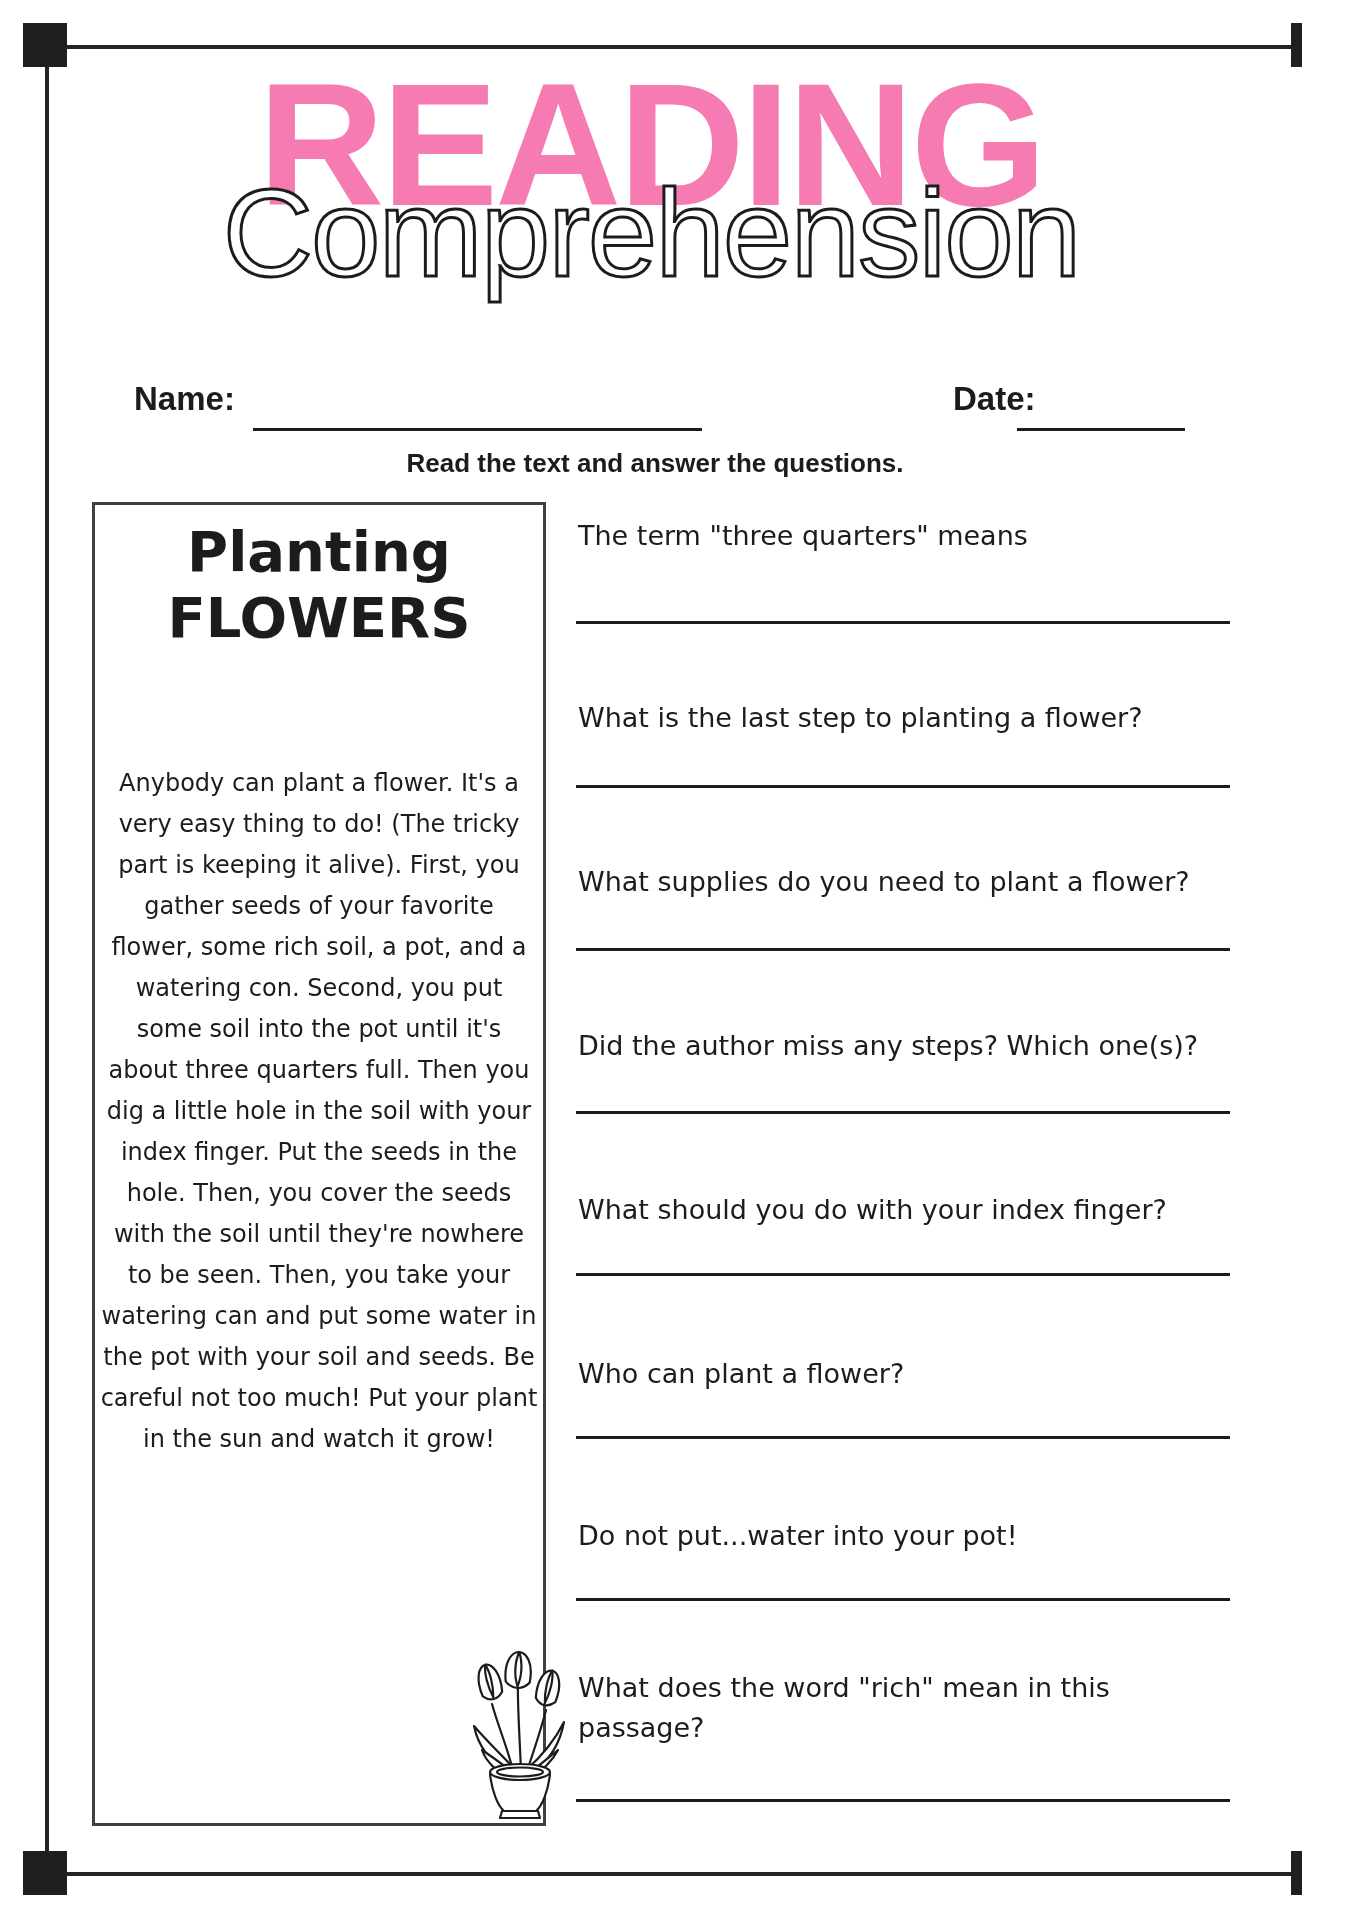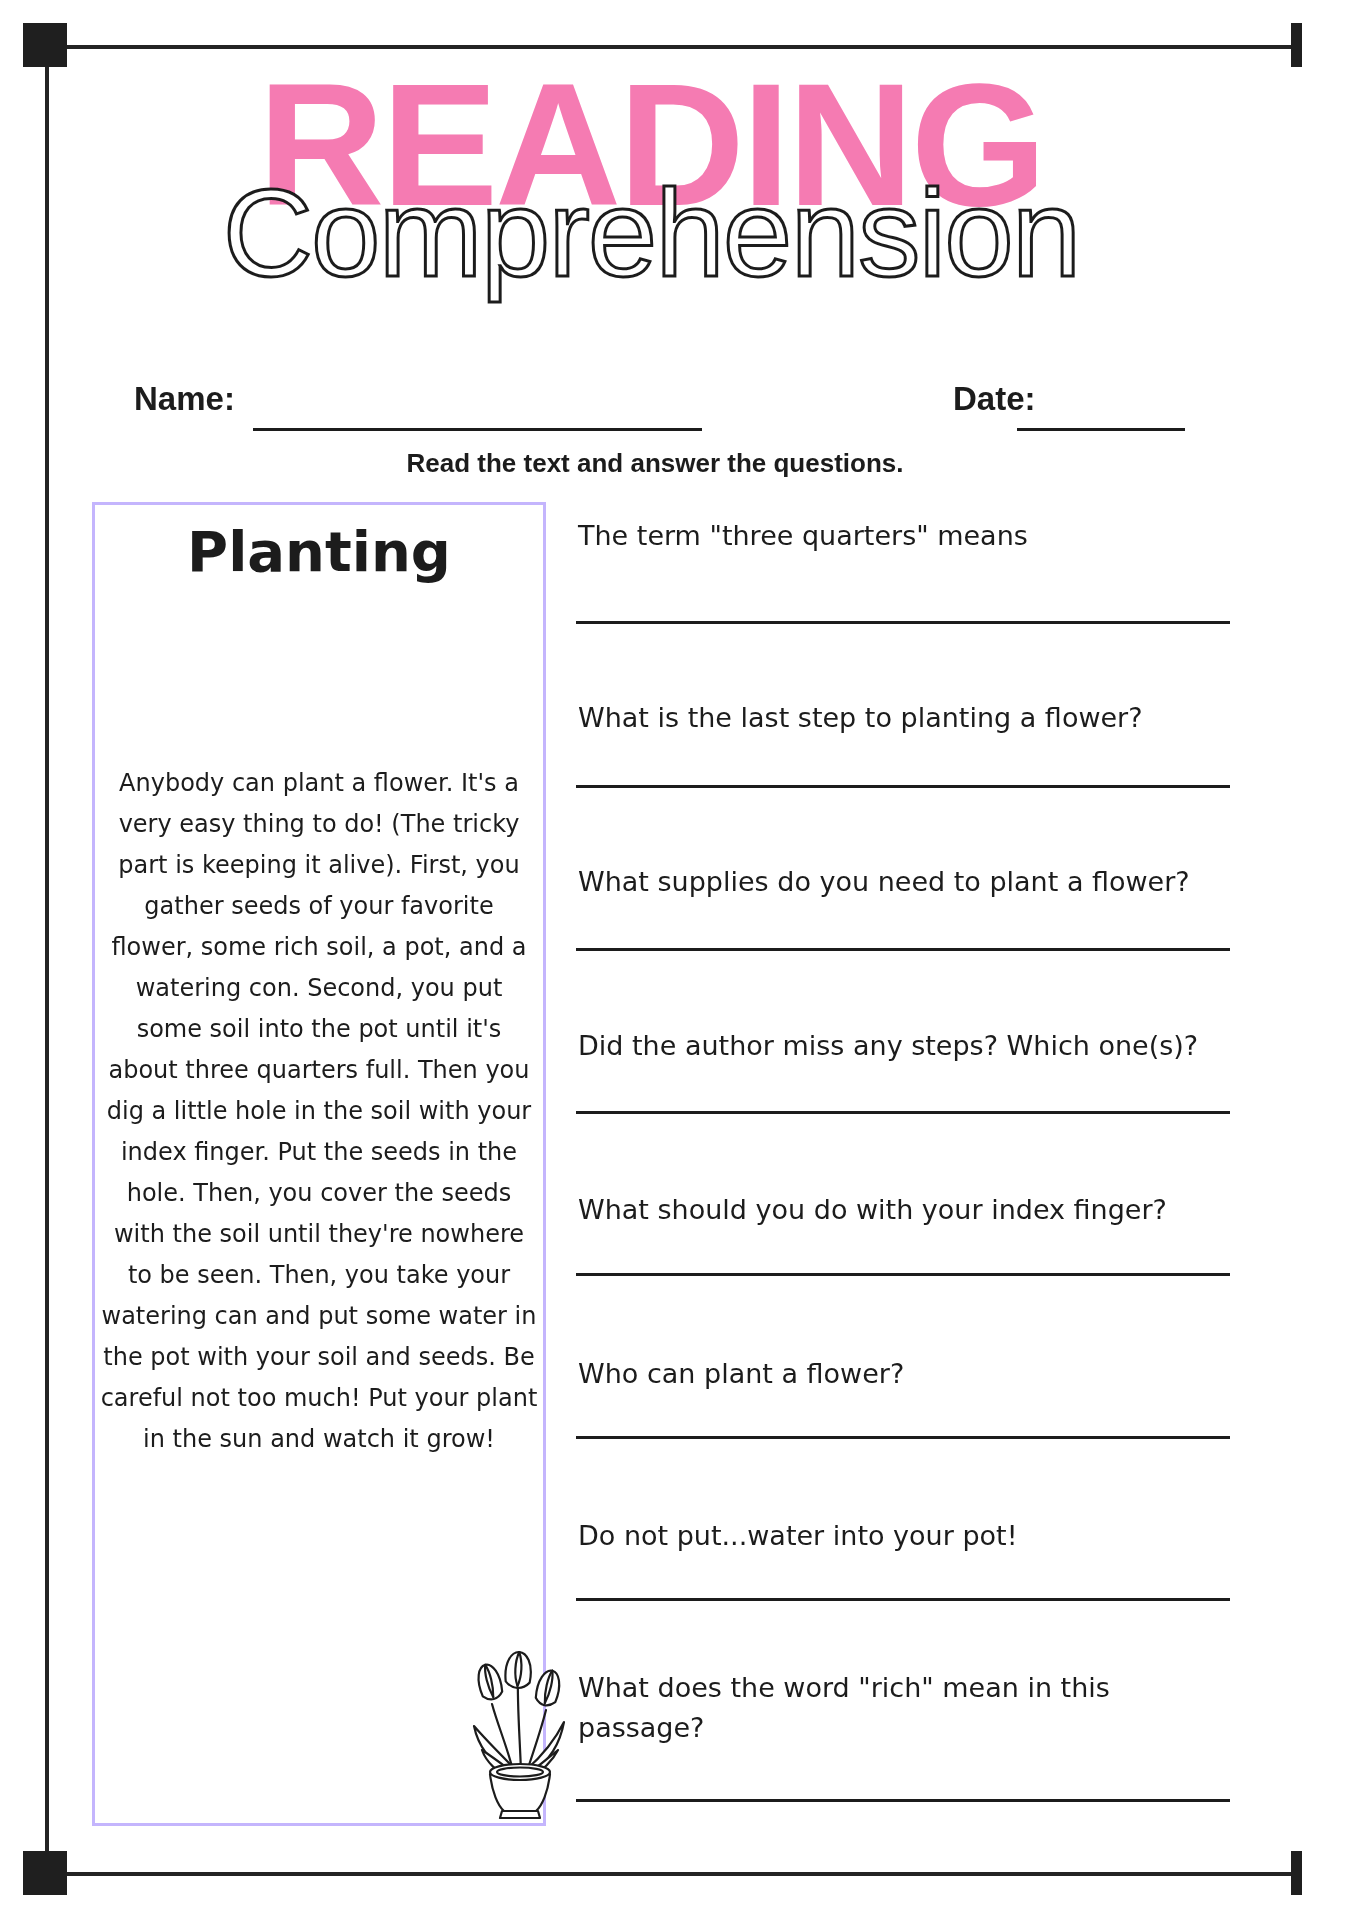--- a/index.html
+++ b/index.html
@@ -29,21 +29,21 @@
   .date-label{left:925px;margin-left:28px;}
   .write-line{position:absolute;height:3px;background:#1c1c1c;}
   .name-line{left:253px;top:428px;width:449px;}
   .date-line{left:1017px;top:428px;width:168px;}
 
   .instruction{position:absolute;left:8px;right:0;top:448px;margin:0;text-align:center;
                font-size:26px;font-weight:bold;line-height:30px;}
 
   
   .passage-box{position:absolute;left:92px;top:502px;width:454px;height:1324px;
-               border:3px solid #c4b5fd;box-sizing:border-box;background:#ffffff;}
+               border:3px solid #404040;box-sizing:border-box;background:#ffffff;}
   .passage-title{position:absolute;left:0;right:0;top:14px;margin:0;text-align:center;
                  font-family:"DejaVu Sans", sans-serif;font-weight:bold;
                  font-size:56px;line-height:66px;}
   .passage-body{position:absolute;left:5px;right:5px;top:258px;margin:0;text-align:center;
                 font-family:"DejaVu Sans", sans-serif;font-size:24px;line-height:41px;}
 
   
   .questions{position:absolute;left:576px;top:0;width:680px;}
   .question{position:absolute;left:2px;width:662px;margin:0;
             font-family:"DejaVu Sans", sans-serif;font-size:27px;line-height:40px;}
@@ -68,21 +68,21 @@
 
   <span class="field-label name-label">Name:</span>
   <div class="write-line name-line"></div>
   <span class="field-label date-label">Date:</span>
   <div class="write-line date-line"></div>
 
   <p class="instruction">Read the text and answer the questions.</p>
 
   <section class="passage-box">
     <h2 class="passage-title"><span>Planting</span><br>
-      </h2>
+      <span>FLOWERS</span></h2>
     <p class="passage-body">Anybody can plant a flower. It's a very easy thing to do! (The tricky part is keeping it alive). First, you gather seeds of your favorite flower, some rich soil, a pot, and a watering con. Second, you put some soil into the pot until it's about three quarters full. Then you dig a little hole in the soil with your index finger. Put the seeds in the hole. Then, you cover the seeds with the soil until they're nowhere to be seen. Then, you take your watering can and put some water in the pot with your soil and seeds. Be careful not too much! Put your plant in the sun and watch it grow!</p>
   </section>
 
   <svg class="flower-pot" width="118" height="180" viewBox="0 0 118 180">
     <g fill="#ffffff" stroke="#1c1c1c" stroke-width="2.2" stroke-linejoin="round" stroke-linecap="round">
 
       <path d="M48,125 C28,112 16,96 12,76 C24,90 38,104 54,120 Z"></path>
       <path d="M50,130 C36,123 24,112 20,100 C32,108 44,117 56,126 Z"></path>
       <path d="M68,125 C88,110 98,94 102,72 C92,92 80,106 64,120 Z"></path>
       <path d="M66,130 C80,121 90,112 96,100 C86,108 74,119 62,126 Z"></path>

